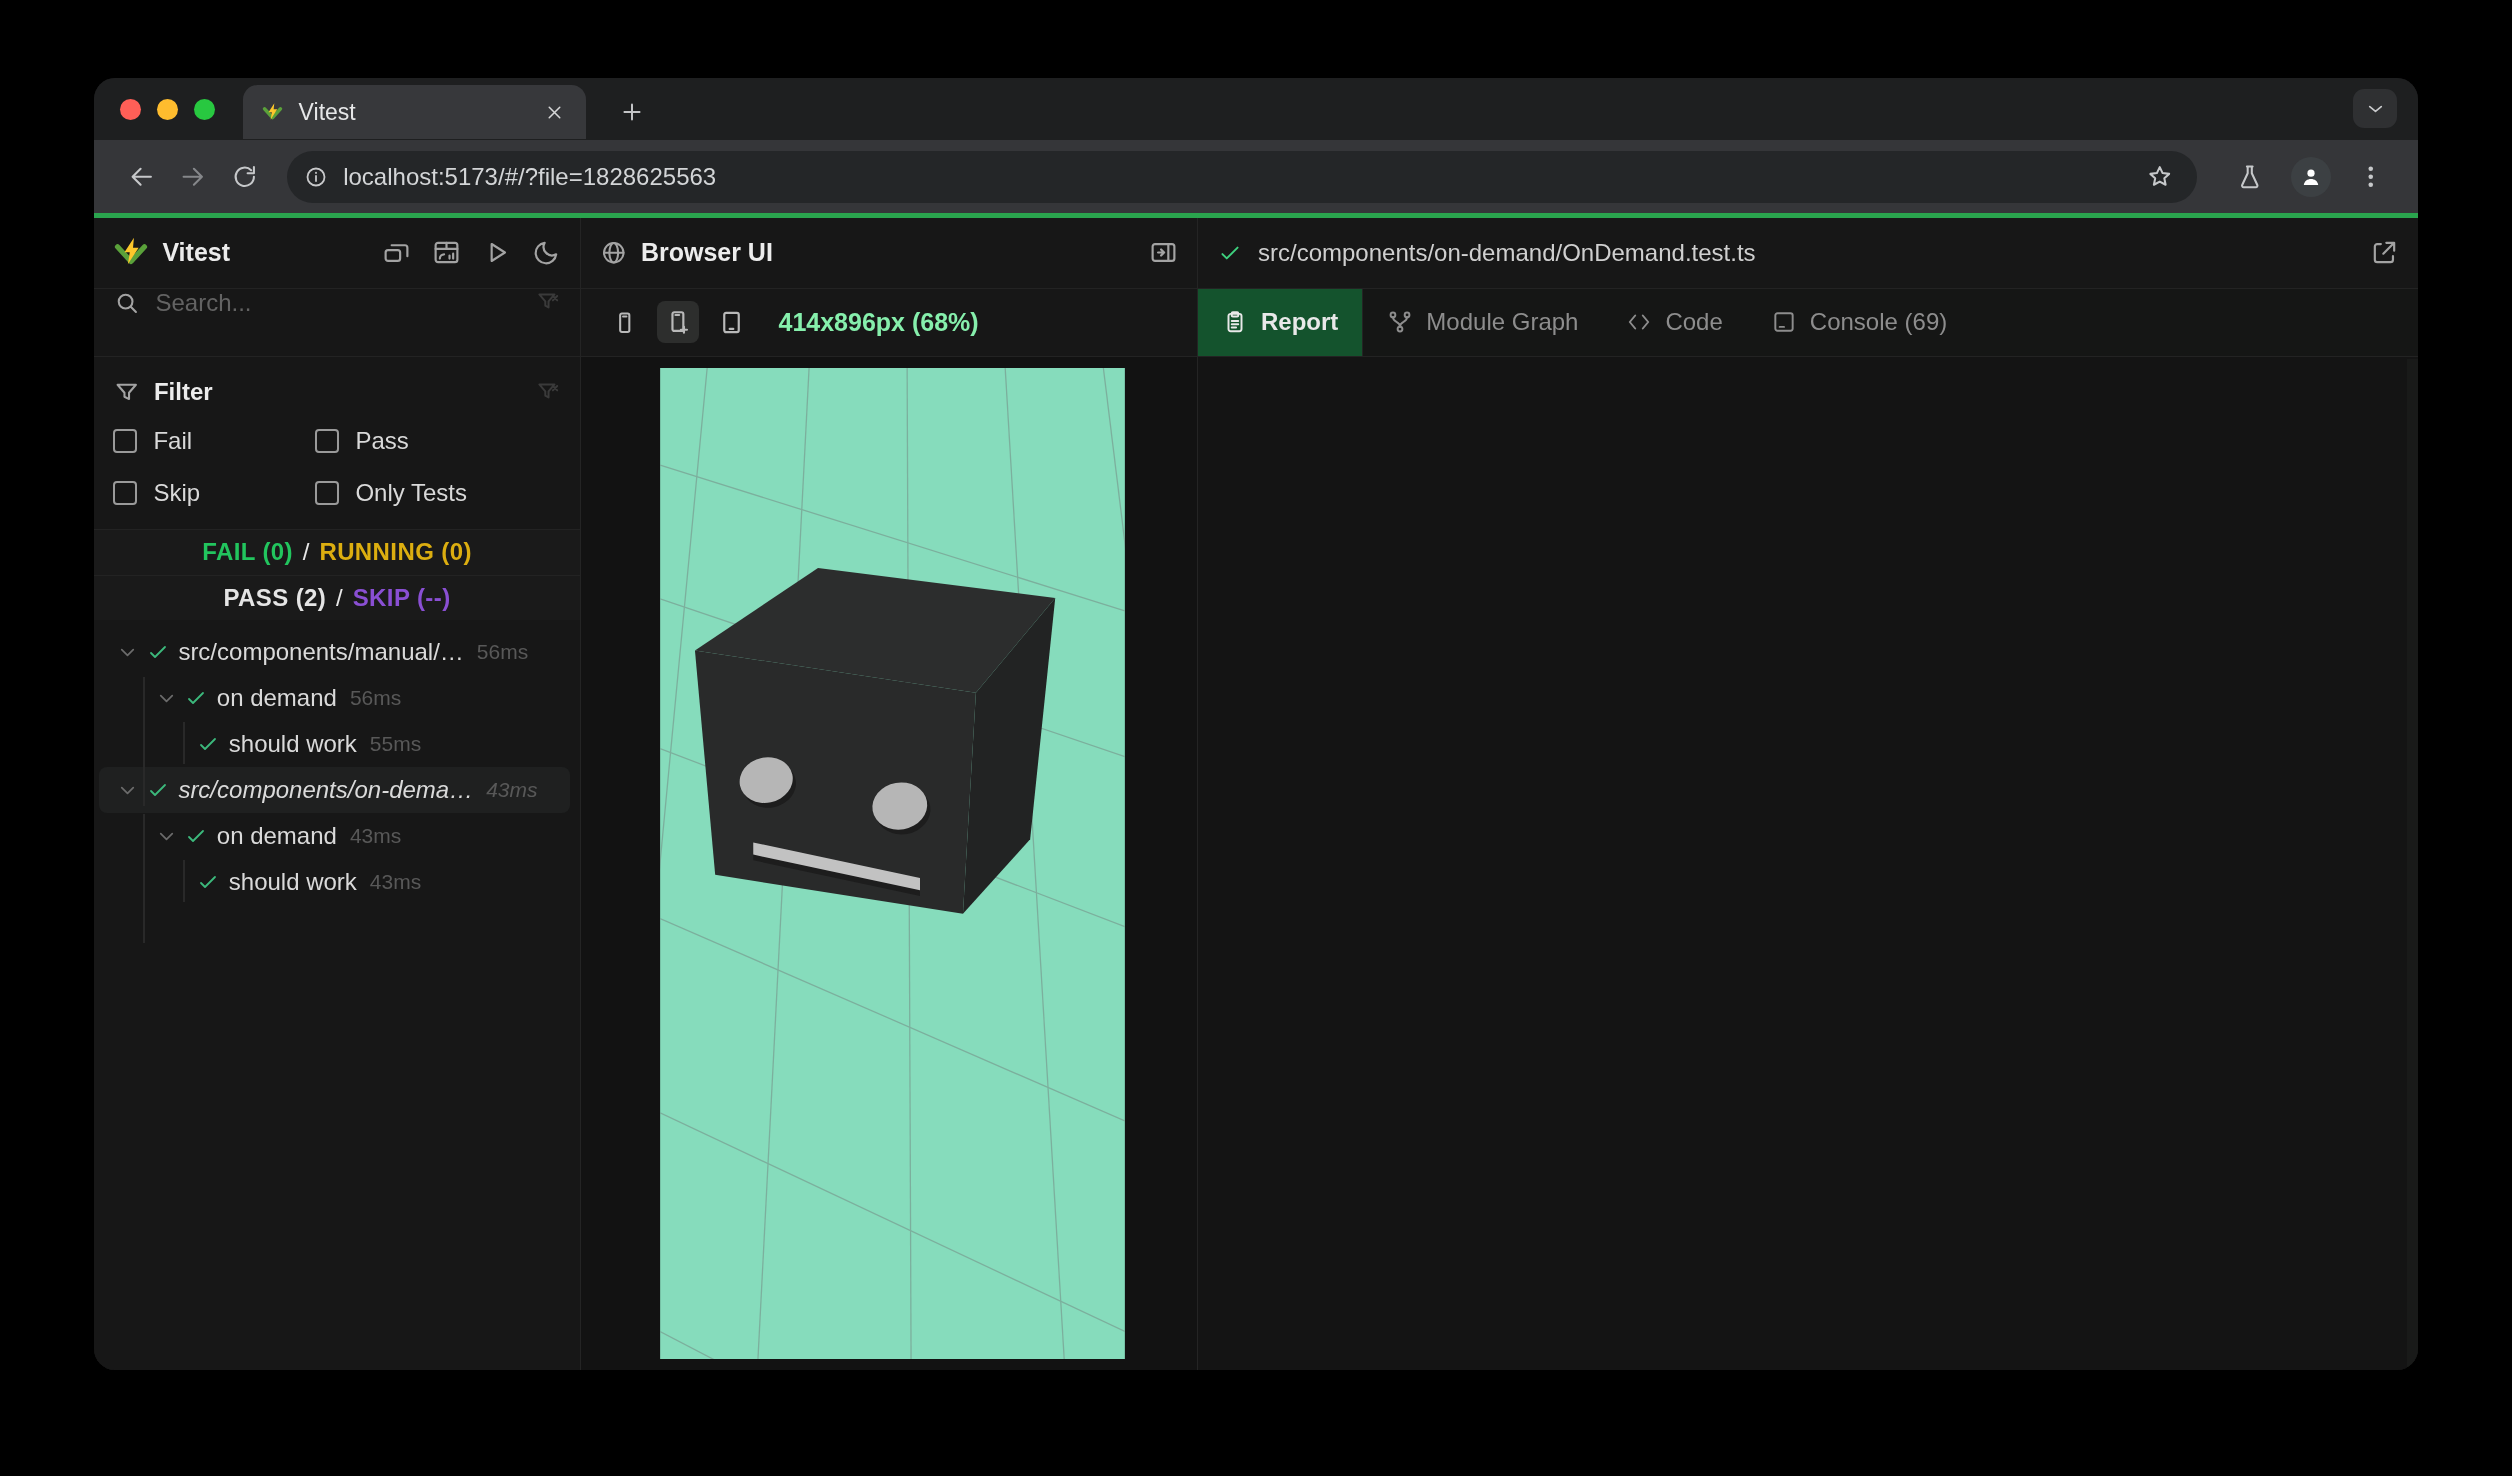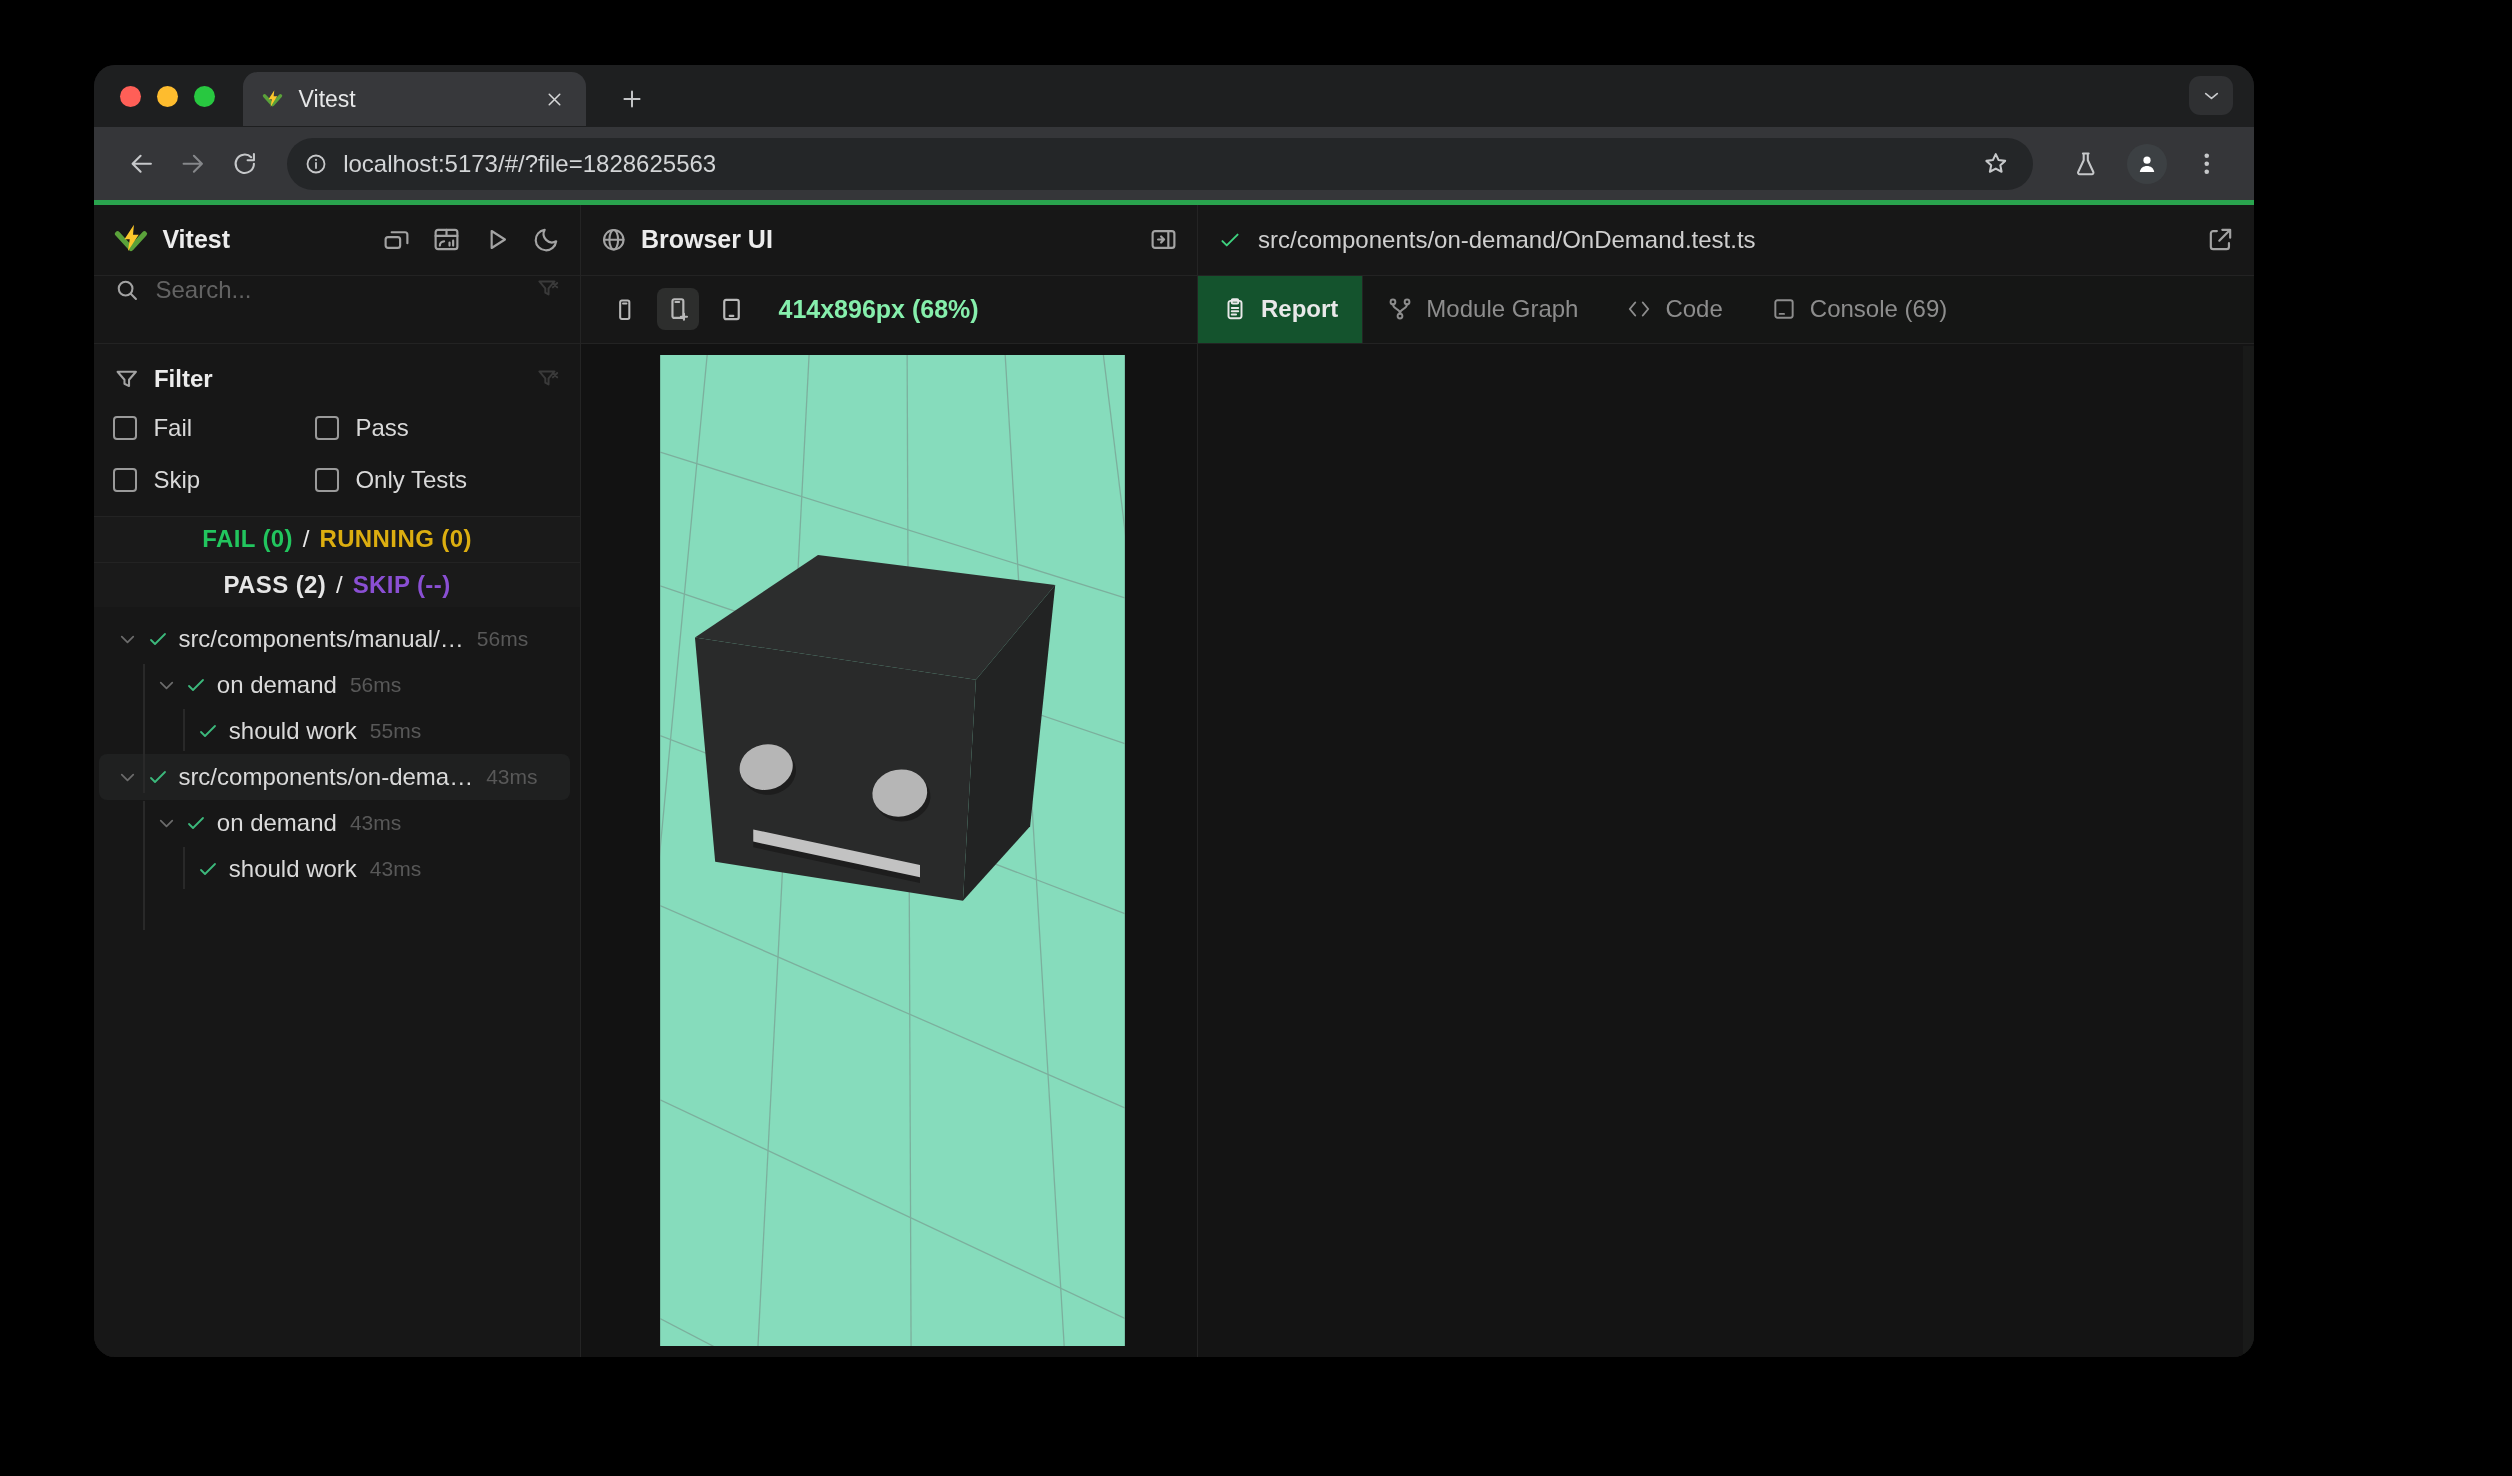--- a/index.html
+++ b/index.html
@@ -1,18 +1,18 @@
 <!DOCTYPE html>
 <html style="font-size:13px"><head>
 <meta charset="utf-8">
 <style>
   html,body{margin:0;padding:0;width:2512px;height:1476px;background:#000;overflow:hidden;
     font-family:"Liberation Sans","DejaVu Sans",sans-serif;-webkit-font-smoothing:antialiased;}
   *{box-sizing:border-box;}
-  .window{position:absolute;left:94px;top:65px;width:2160px;height:1292px;border-radius:21px;
+  .window{position:absolute;left:94px;top:78px;width:2324px;height:1292px;border-radius:21px;
     overflow:hidden;background:#151515;box-shadow:0 32px 113px rgba(0,0,0,.9),0 8px 40px rgba(0,0,0,.7);}
 
   
   .tabstrip{position:relative;height:62px;background:#1e1f20;}
   .traffic{position:absolute;left:26px;top:0;height:62px;display:flex;align-items:center;gap:16px;}
   .light{width:21px;height:21px;border-radius:50%;}
   .light.red{background:#ff5f57}.light.yellow{background:#febc2e}.light.green{background:#28c840}
   .tab{position:absolute;left:149px;top:7.3px;width:343px;height:54px;background:#37383b;
     border-radius:14.6px 14.6px 0 0;display:flex;align-items:center;padding:0 18px;}
   .tab-title{color:#e6e7e8;font-size:23px;margin-left:14.6px;flex:1;}
@@ -52,21 +52,21 @@
   .cbgrid{display:grid;grid-template-columns:202px 1fr;row-gap:11.3px;margin-top:8px;}
   .cbitem{display:flex;align-items:center;height:40px;}
   .cbbox{width:24px;height:24px;border:2.4px solid #9a9a9a;border-radius:4px;}
   .cbitem .label{color:#d9d9d9;font-size:24px;margin-left:16px;}
   .statusrow{height:45px;display:flex;align-items:center;justify-content:center;background:#1a1a1a;font-size:24px;font-weight:700;letter-spacing:0.4px;}
   .statusrow + .statusrow{border-top:1.6px solid #232323;}
   .statusrow .sep{color:#e8e8e8;margin:0 9.7px;font-weight:400;}
   .c-fail{color:#22c55e}.c-run{color:#dcae10}.c-pass{color:#e5e5e5}.c-skip{color:#8a4fd3}
   .tree{padding:9.7px 4.9px 0 0;position:relative;flex:1;}
   .trow{height:46px;display:flex;align-items:center;border-radius:8px;margin:0 4.9px;}
-  .trow.sel{background:#1f2020;}
+  .trow.sel{background:#1f2020;font-style:italic;}
   .trow .chev{width:29px;display:flex;justify-content:center;color:#6b6b6b;flex:none;}
   .trow .chk{width:31px;display:flex;justify-content:center;color:#3cb97c;flex:none;}
   .trow .lbl{color:#dadada;font-size:24px;margin-left:4.9px;white-space:nowrap;}
   .trow .dur{color:#585858;font-size:21px;margin-left:13px;}
   .lvl0{padding-left:14.6px;}  .lvl1{padding-left:53px;}  .lvl2{padding-left:94px;}
   .guide{position:absolute;width:1.6px;background:#292929;}
 
   
   .middle{width:617px;border-right:1.6px solid #242424;background:#121212;position:relative;display:flex;flex-direction:column;}
   .devrow{height:68px;display:flex;align-items:center;padding:0 23px;border-bottom:1.6px solid #232323;background:#171717;}

